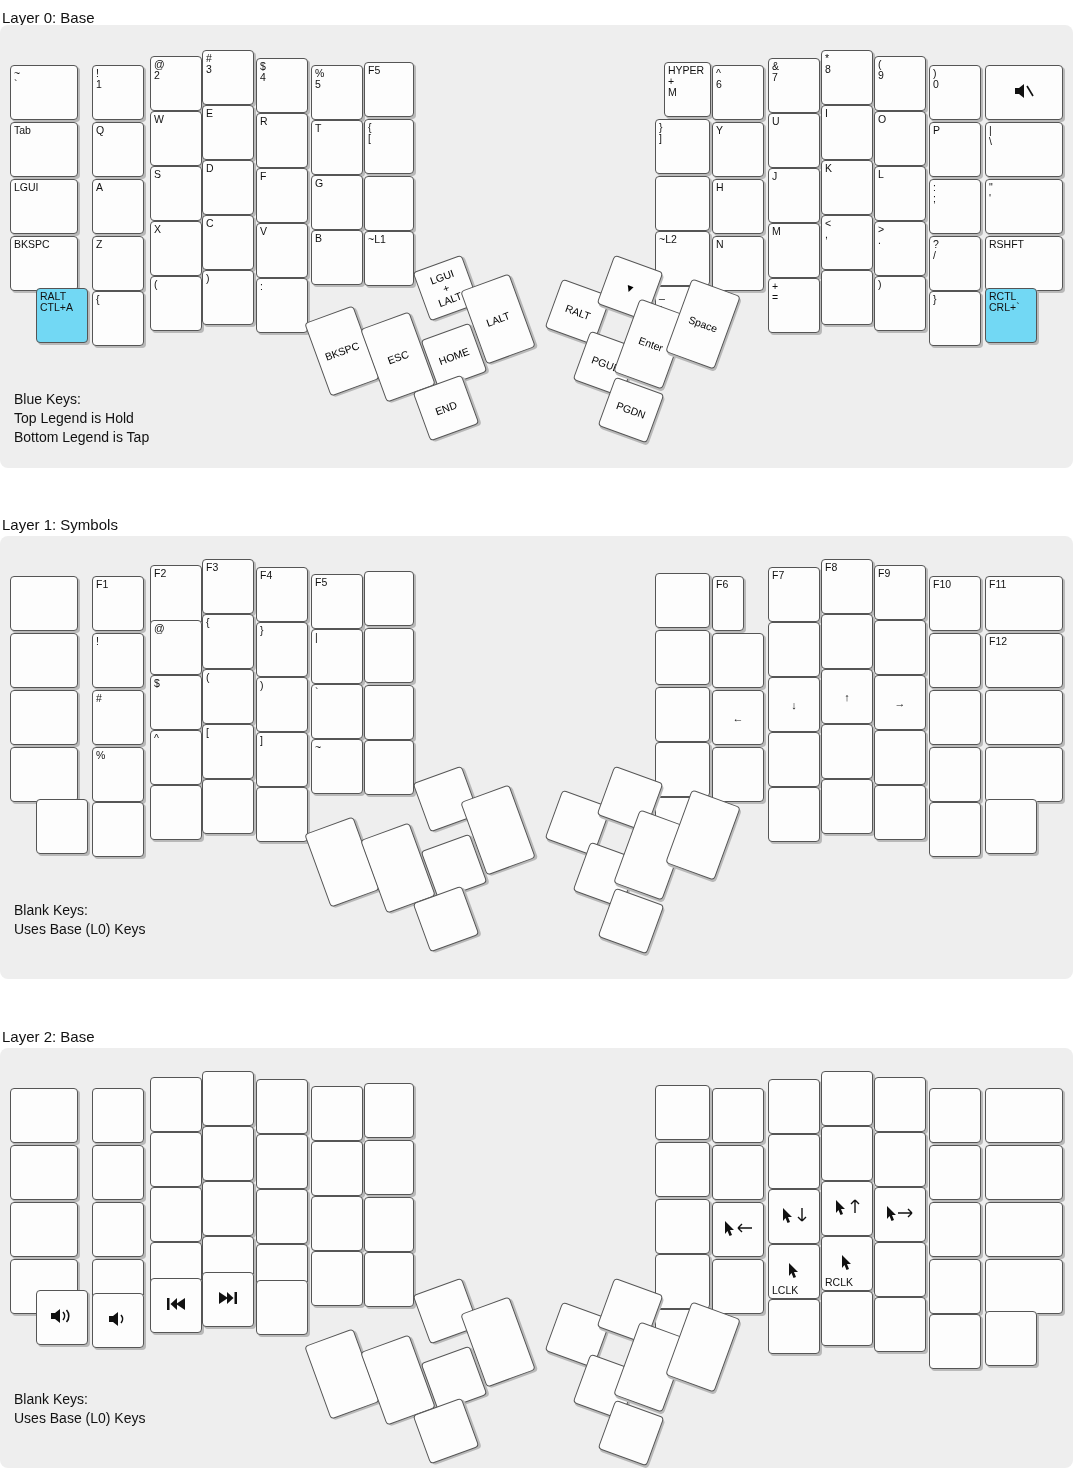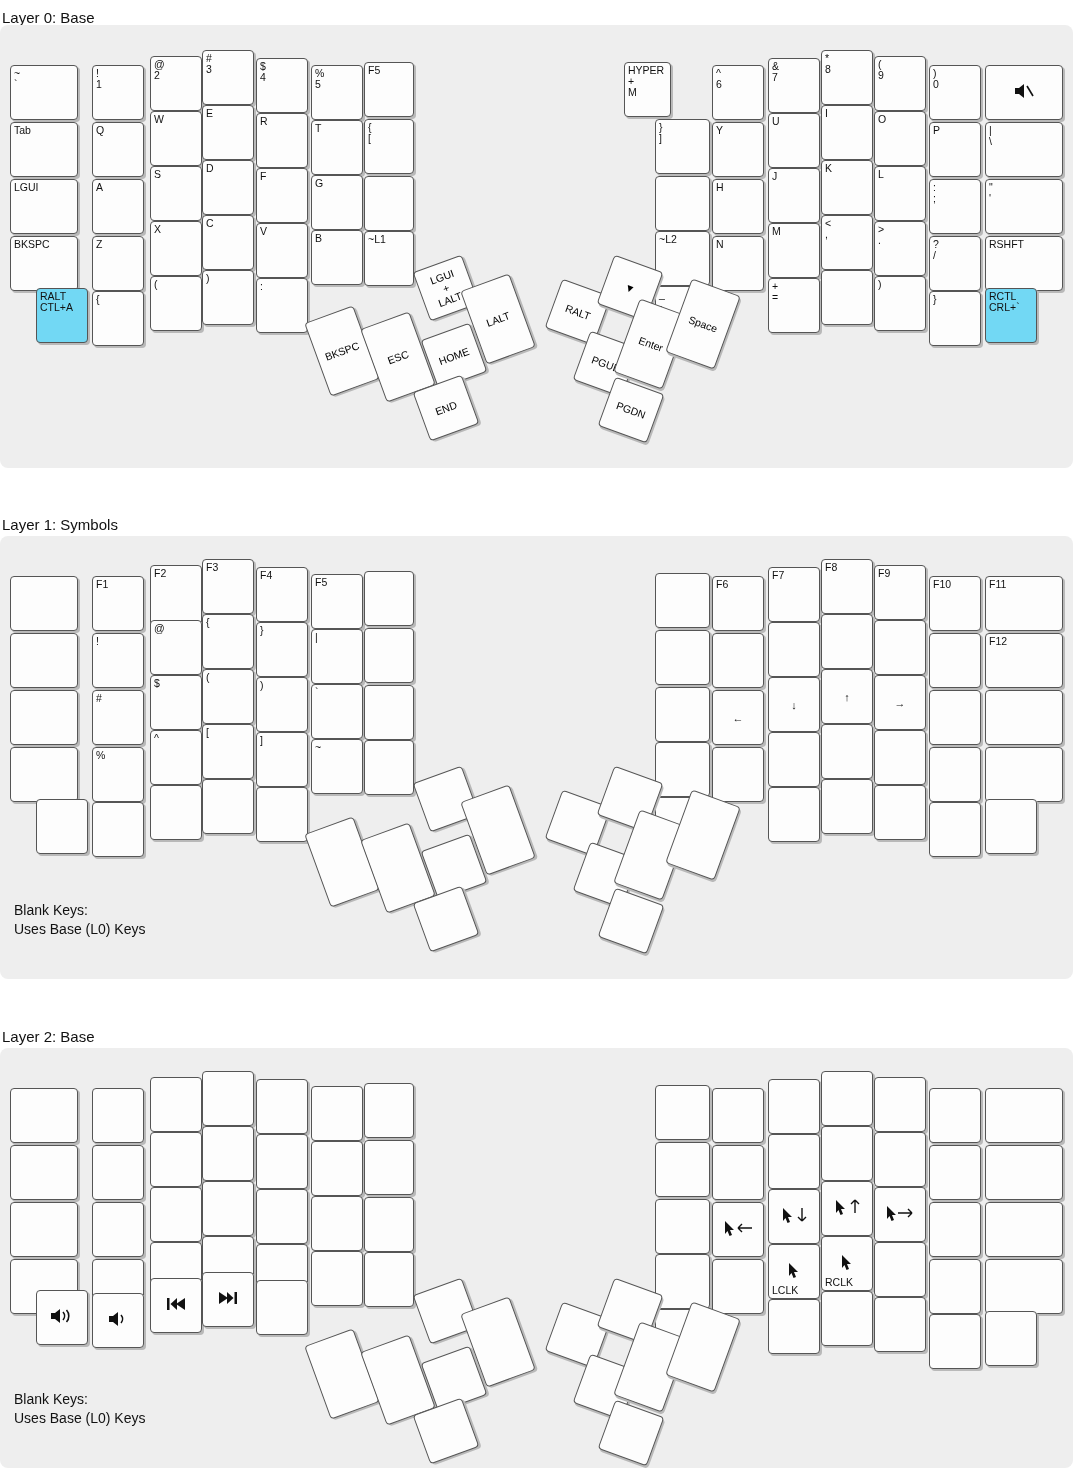--- a/index.html
+++ b/index.html
@@ -123,21 +123,21 @@
       </div>
       <div class="key" style="left: 150px; top: 251px; width: 52px; height: 55px;">
         <span class="lg tl">(</span>
       </div>
       <div class="key" style="left: 202px; top: 245px; width: 52px; height: 55px;">
         <span class="lg tl">)</span>
       </div>
       <div class="key" style="left: 256px; top: 253px; width: 52px; height: 55px;">
         <span class="lg tl">:</span>
       </div>
-      <div class="key" style="left: 624px; top: 37px; width: 47px; height: 55px;">
+      <div class="key" style="left: 664px; top: 37px; width: 47px; height: 55px;">
         <span class="lg tl">HYPER</span>
         <span class="lg tl2">+</span>
         <span class="lg tl3">M</span>
       </div>
       <div class="key" style="left: 712px; top: 40px; width: 52px; height: 55px;">
         <span class="lg tl">^</span>
         <span class="lg tl2">6</span>
       </div>
       <div class="key" style="left: 768px; top: 33px; width: 52px; height: 55px;">
         <span class="lg tl">&amp;</span>
@@ -280,20 +280,23 @@
       </div>
       <div class="key" style="left: 604px; top: 237px; width: 52px; height: 52px; transform: rotate(20deg);">
         <span class="rot-lbl" style="white-space: pre;">▼</span>
       </div>
       <div class="key" style="left: 625px; top: 280px; width: 52px; height: 78px; transform: rotate(20deg);">
         <span class="rot-lbl" style="white-space: pre;">Enter</span>
       </div>
       <div class="key" style="left: 677px; top: 260px; width: 52px; height: 78px; transform: rotate(20deg);">
         <span class="rot-lbl" style="white-space: pre;">Space</span>
       </div>
+      <div class="note" style="left: 14px; top: 365px;">Blue Keys:
+Top Legend is Hold
+Bottom Legend is Tap</div>
     </div>
     <div class="layer-title" style="position: absolute; left: 0px; top: 512px;">Layer 1: Symbols</div>
     <div class="layer-panel" style="position: absolute; left: 0px; top: 536px; width: 1073px; height: 443px;">
       <div class="key" style="left: 10px; top: 40px; width: 68px; height: 55px;"></div>
       <div class="key" style="left: 92px; top: 40px; width: 52px; height: 55px;">
         <span class="lg tl">F1</span>
       </div>
       <div class="key" style="left: 150px; top: 29px; width: 52px; height: 73px;">
         <span class="lg tl">F2</span>
       </div>
@@ -357,21 +360,21 @@
       <div class="key" style="left: 311px; top: 203px; width: 52px; height: 55px;">
         <span class="lg tl">~</span>
       </div>
       <div class="key" style="left: 364px; top: 204px; width: 50px; height: 55px;"></div>
       <div class="key" style="left: 36px; top: 263px; width: 52px; height: 55px;"></div>
       <div class="key" style="left: 92px; top: 266px; width: 52px; height: 55px;"></div>
       <div class="key" style="left: 150px; top: 249px; width: 52px; height: 55px;"></div>
       <div class="key" style="left: 202px; top: 243px; width: 52px; height: 55px;"></div>
       <div class="key" style="left: 256px; top: 251px; width: 52px; height: 55px;"></div>
       <div class="key" style="left: 655px; top: 37px; width: 55px; height: 55px;"></div>
-      <div class="key" style="left: 712px; top: 40px; width: 52px; height: 55px;">
+      <div class="key" style="left: 712px; top: 40px; width: 32px; height: 55px;">
         <span class="lg tl">F6</span>
       </div>
       <div class="key" style="left: 768px; top: 31px; width: 52px; height: 55px;">
         <span class="lg tl">F7</span>
       </div>
       <div class="key" style="left: 821px; top: 23px; width: 52px; height: 55px;">
         <span class="lg tl">F8</span>
       </div>
       <div class="key" style="left: 874px; top: 29px; width: 52px; height: 55px;">
         <span class="lg tl">F9</span>

